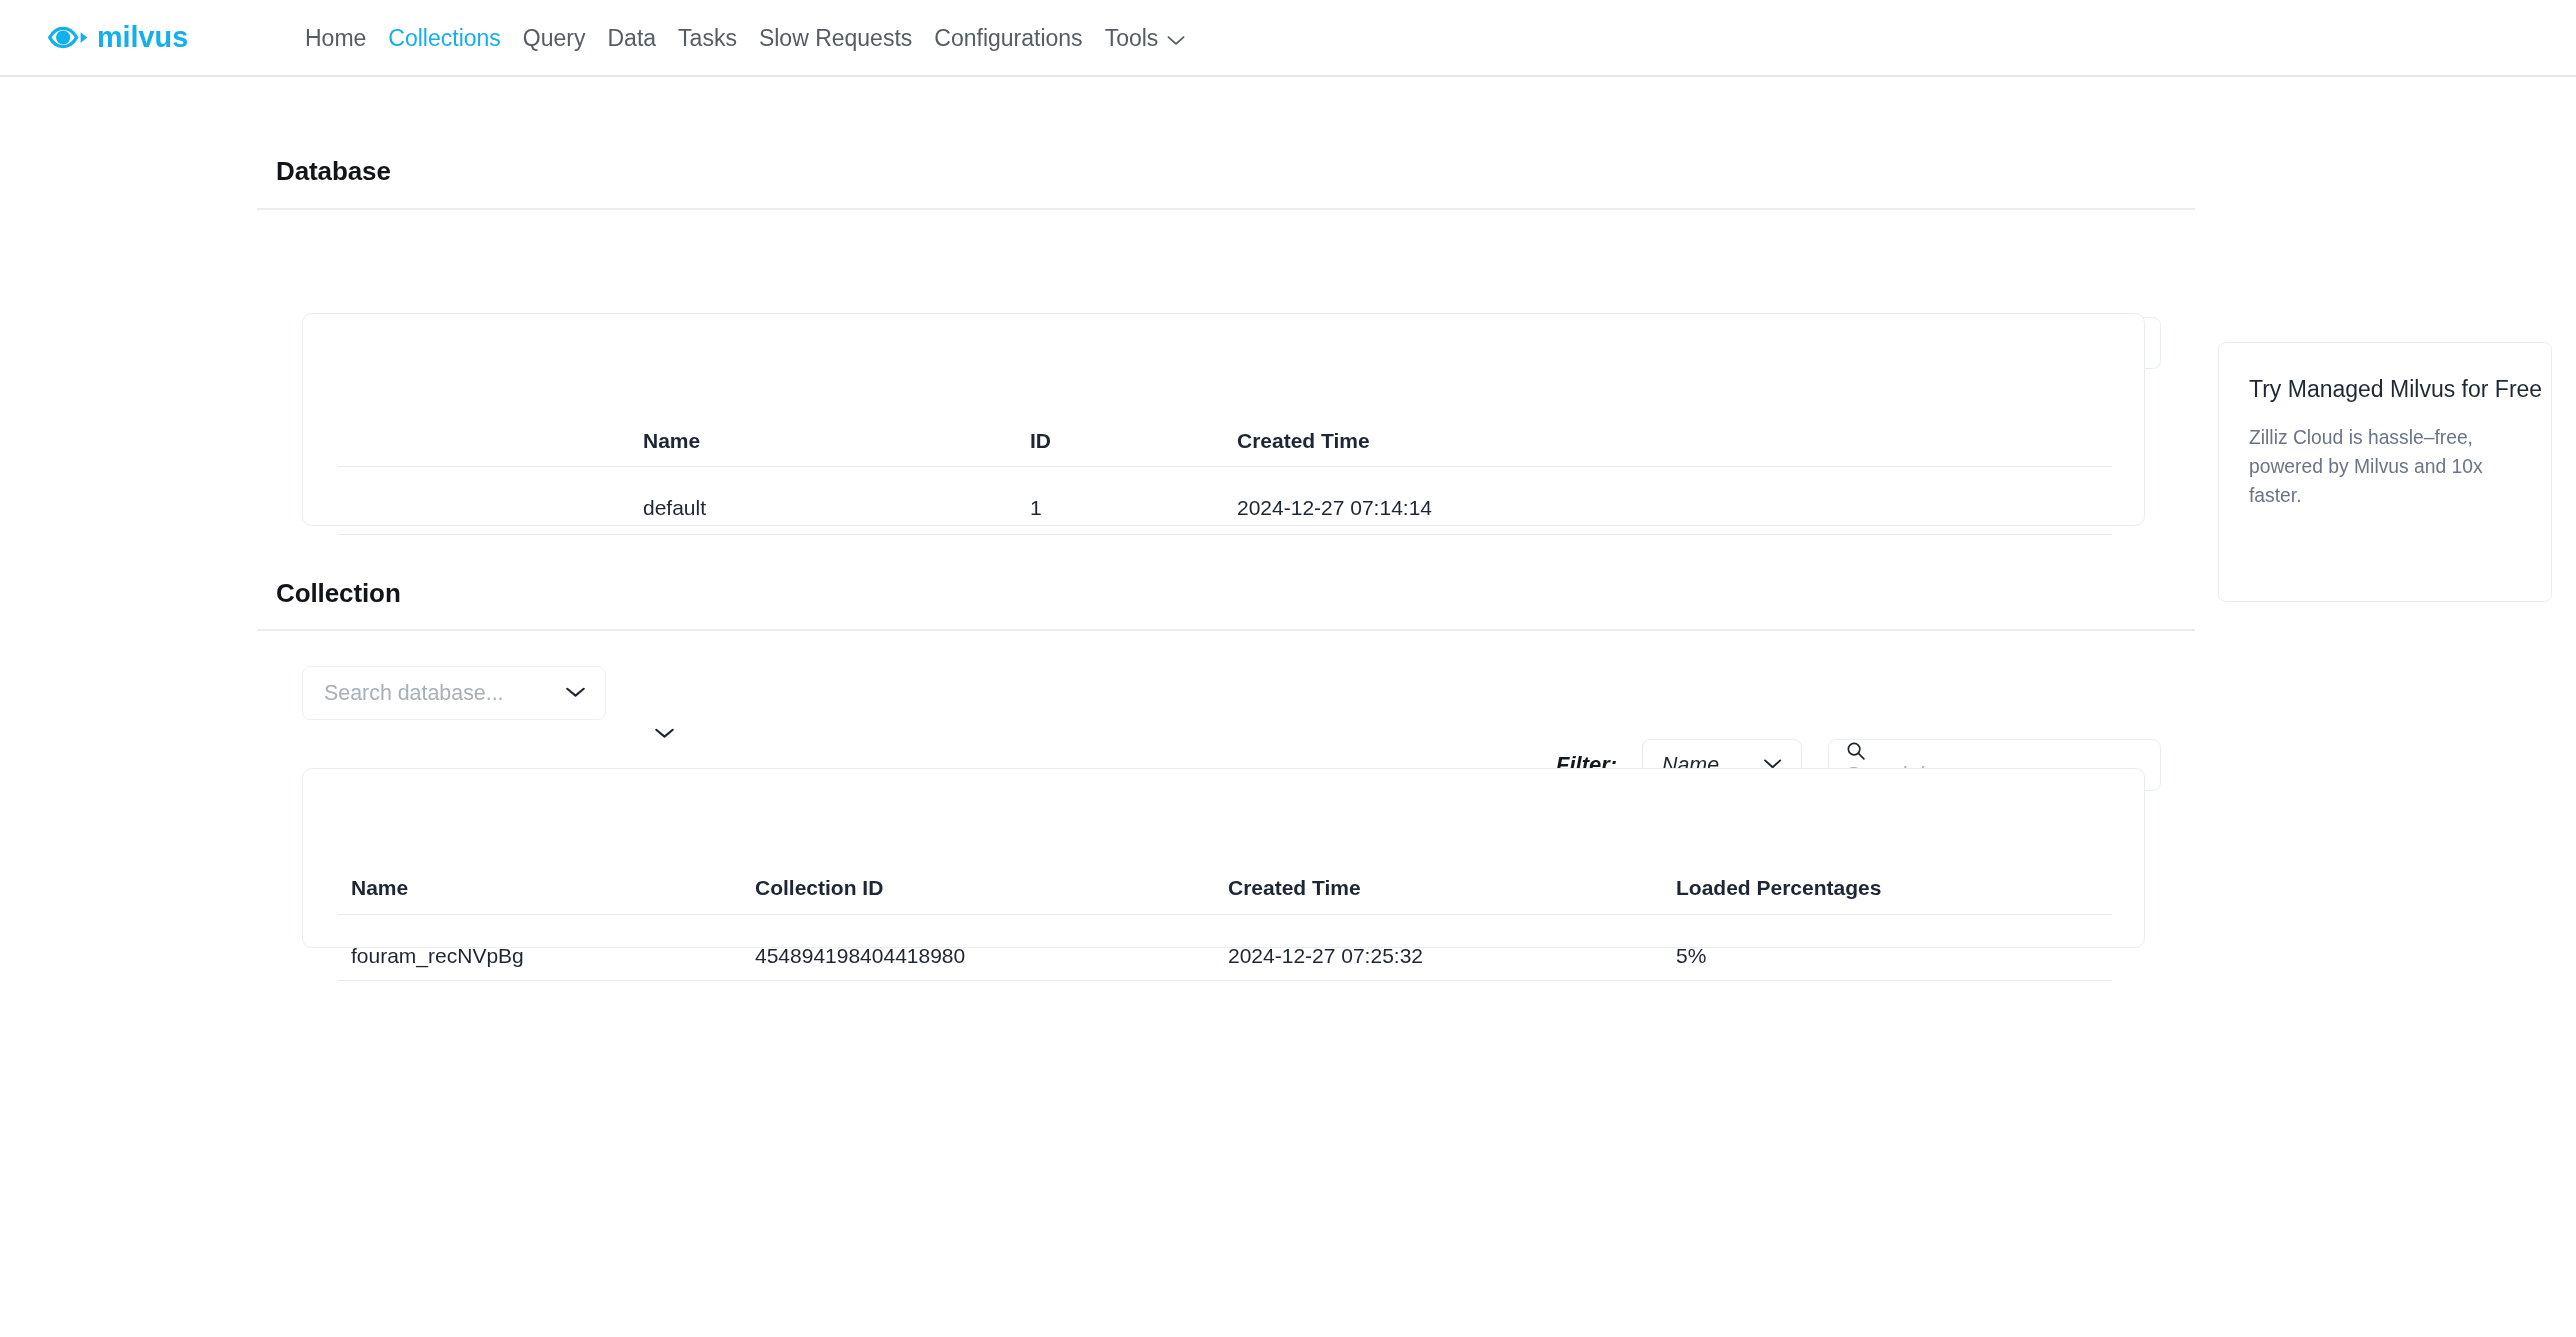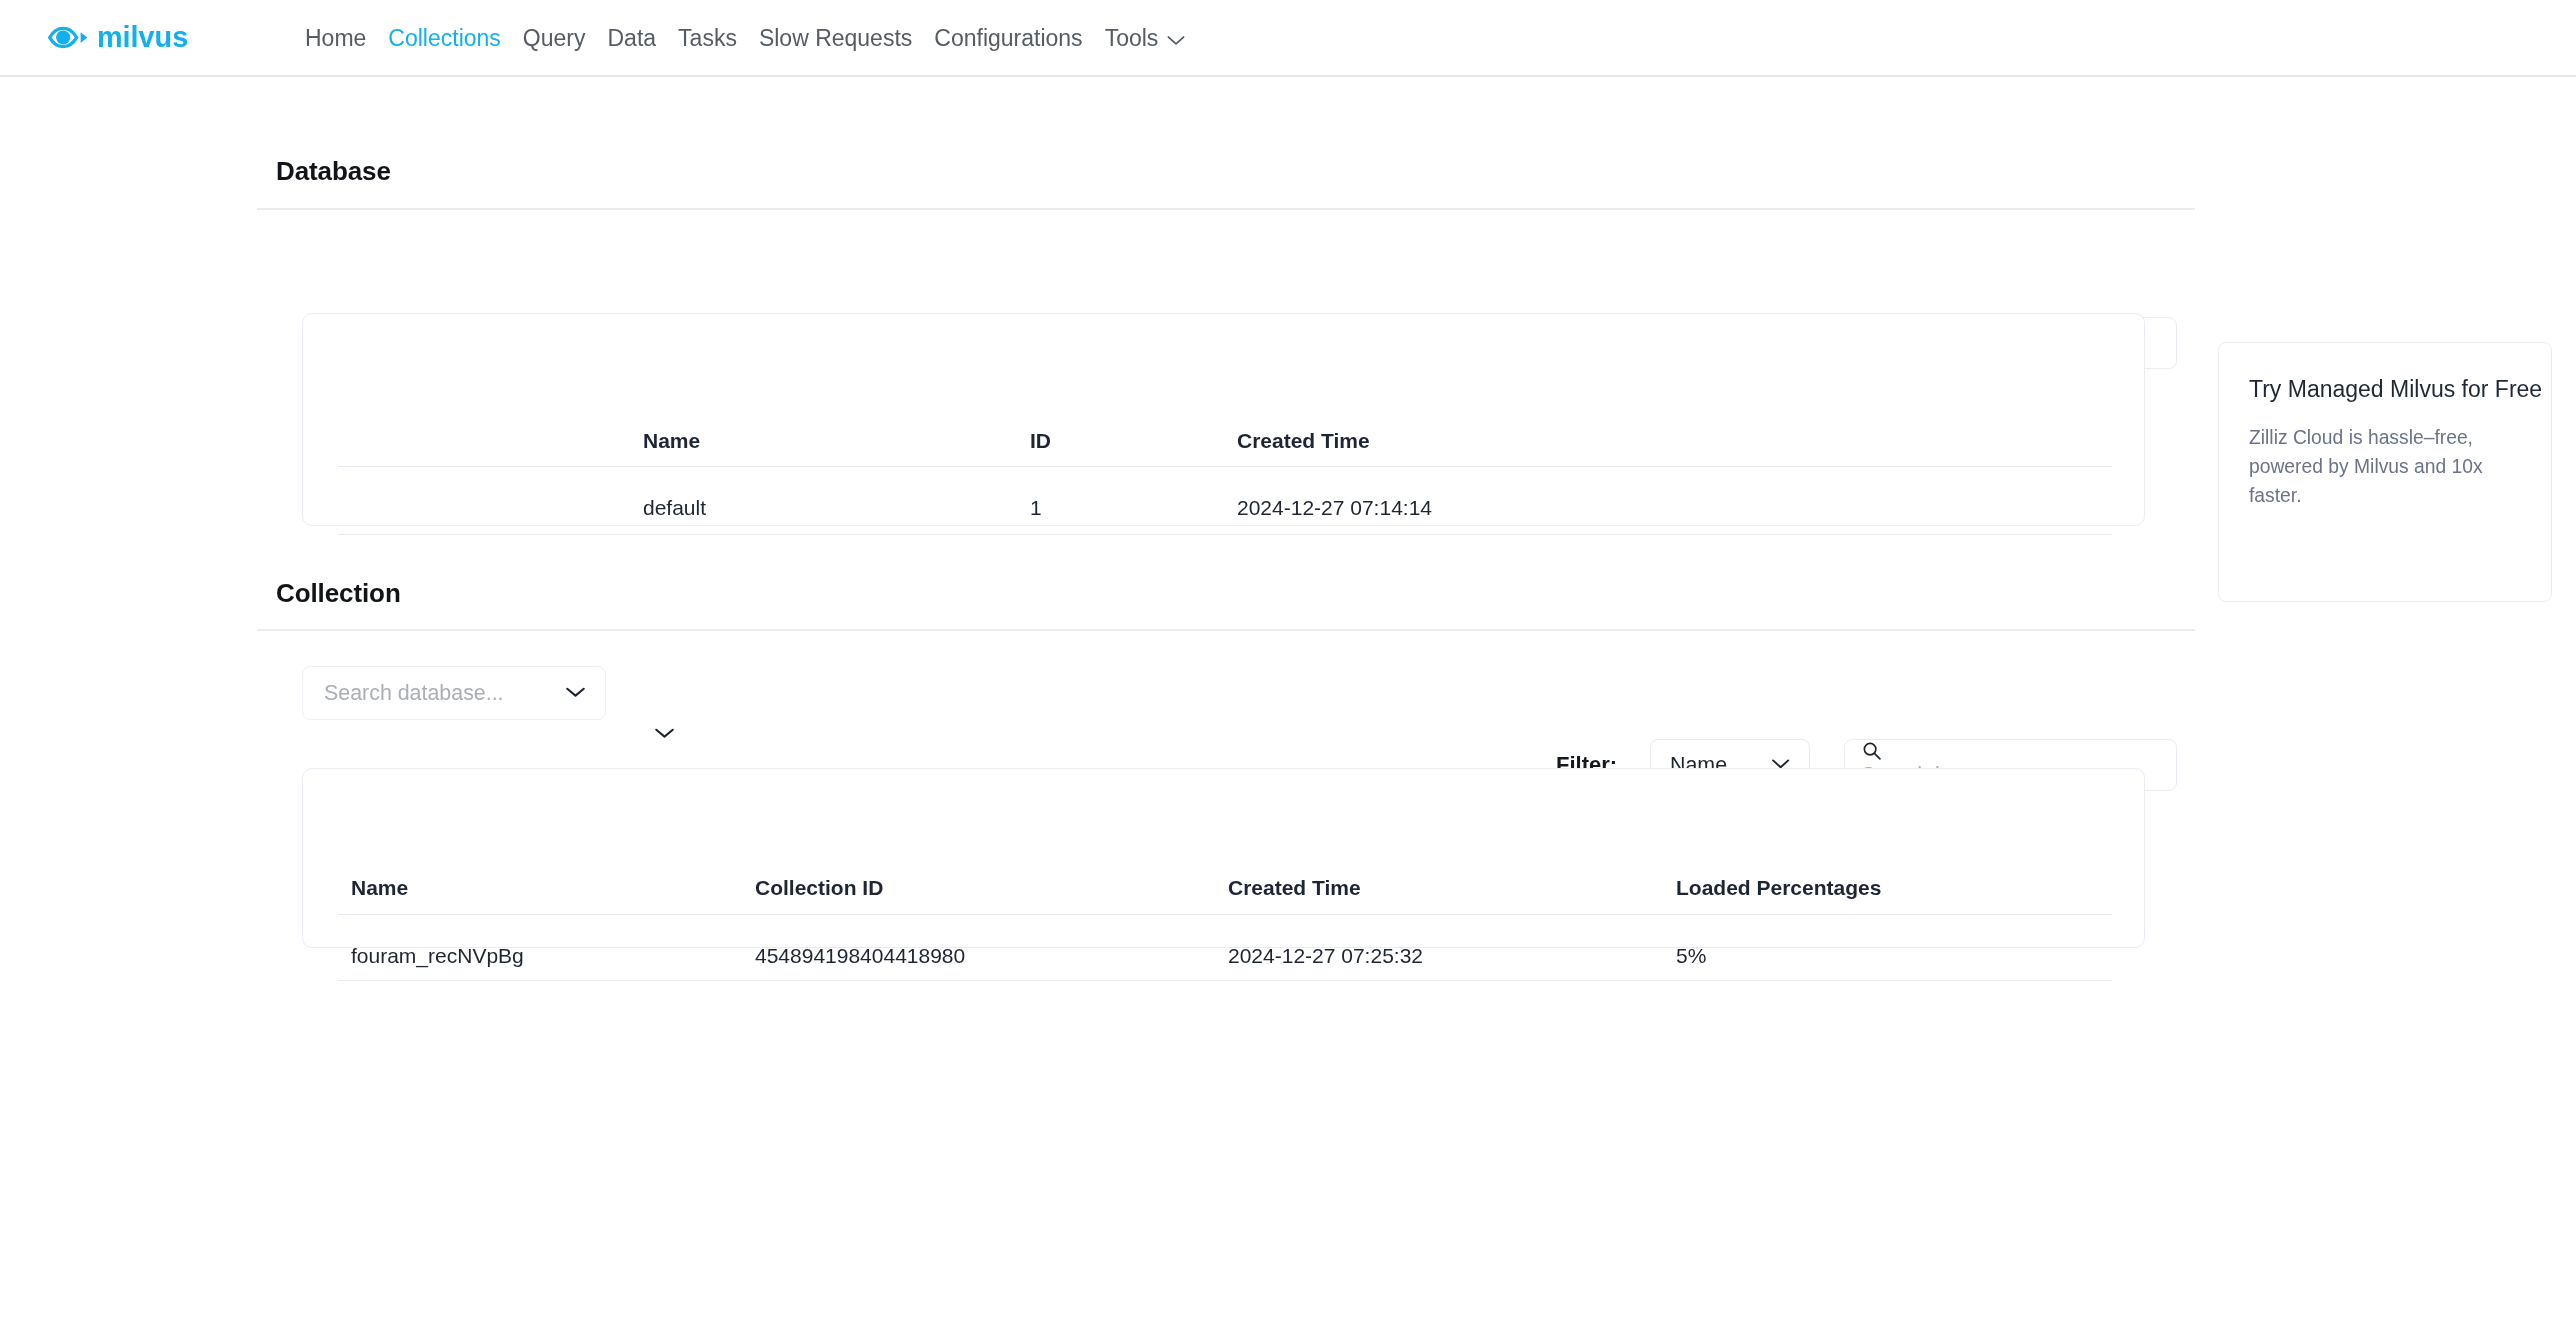--- a/index.html
+++ b/index.html
@@ -69,21 +69,22 @@
     width: 1938px;
     height: 2.1px;
     background: #ececee;
   }
 
   
   .toolbar {
     position: absolute;
     display: flex;
     align-items: center;
-    gap: 16px;
+    gap: 8px;
+    font-style: italic;
   }
   .filter-label {
     font-size: 22px;
     font-weight: bold;
     color: #14181f;
     margin-right: 16.6px;
     white-space: nowrap;
   }
   .select-box {
     width: 160px; height: 52px;

